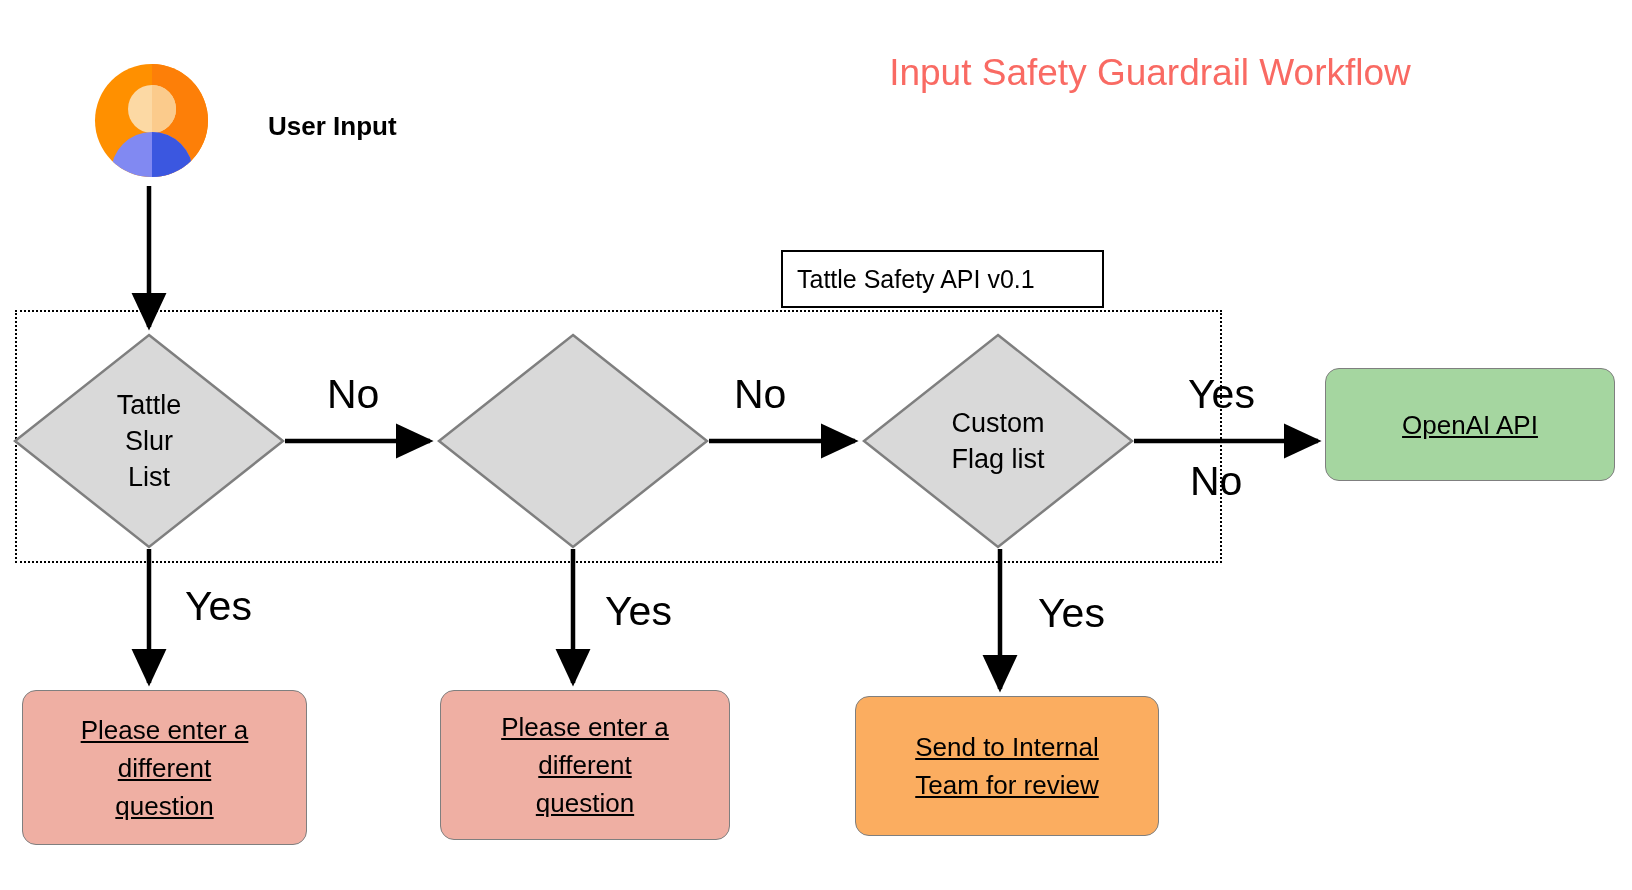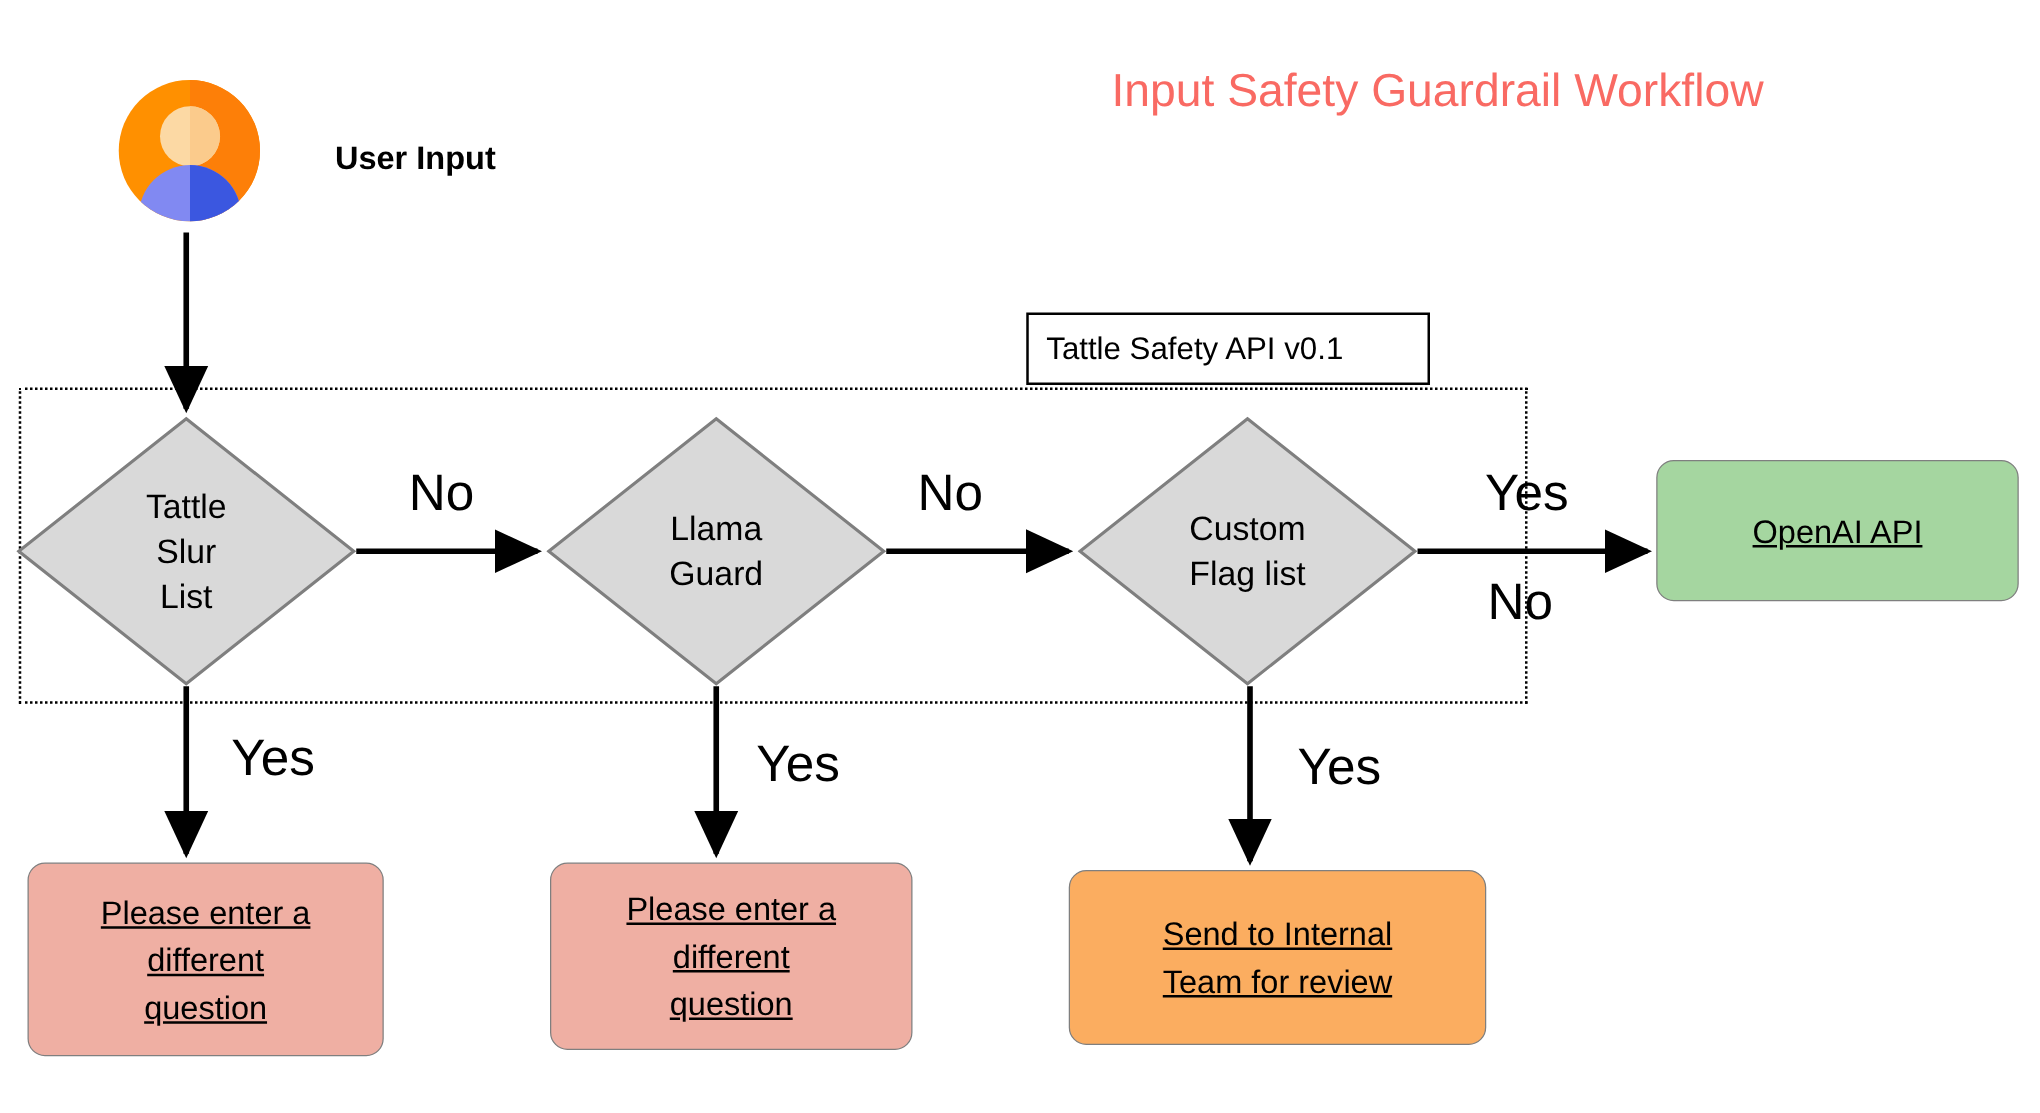--- a/index.html
+++ b/index.html
@@ -111,21 +111,20 @@
     left: 781px;
     top: 250px;
     width: 323px;
     height: 58px;
     border: 2px solid #000000;
     background: #ffffff;
     box-sizing: border-box;
     display: flex;
     align-items: center;
     padding-left: 14px;
-    margin-left: 40px;
   }
   #api-box span {
     font-size: 25px;
     white-space: nowrap;
   }
 
   
   #dotted-container {
     left: 15px;
     top: 310px;
@@ -195,21 +194,21 @@
   #box-pink-2 {
     left: 440px;
     top: 690px;
     width: 290px;
     height: 150px;
     background: #efafa3;
   }
   #box-orange {
     left: 855px;
     top: 696px;
-    width: 334px;
+    width: 304px;
     height: 140px;
     background: #fbad60;
   }
 
   
   .edge-label {
     font-size: 41px;
     white-space: nowrap;
   }
   #lbl-no-1   { left: 327px;  top: 371px; }
@@ -279,22 +278,20 @@
     </svg>
     <div class="diamond-label">Tattle
 Slur
 List</div>
   </div>
 
   <div class="abs diamond-wrap" id="diamond-2">
     <svg class="diamond-shape" viewBox="0 0 272 216" xmlns="http://www.w3.org/2000/svg">
       <polygon points="136,2 270,108 136,214 2,108" fill="#d9d9d9" stroke="#7f7f7f" stroke-width="2.5"></polygon>
     </svg>
-    <div class="diamond-label">Llama
-Guard</div>
   </div>
 
   <div class="abs diamond-wrap" id="diamond-3">
     <svg class="diamond-shape" viewBox="0 0 272 216" xmlns="http://www.w3.org/2000/svg">
       <polygon points="136,2 270,108 136,214 2,108" fill="#d9d9d9" stroke="#7f7f7f" stroke-width="2.5"></polygon>
     </svg>
     <div class="diamond-label">Custom
 Flag list</div>
   </div>
 

